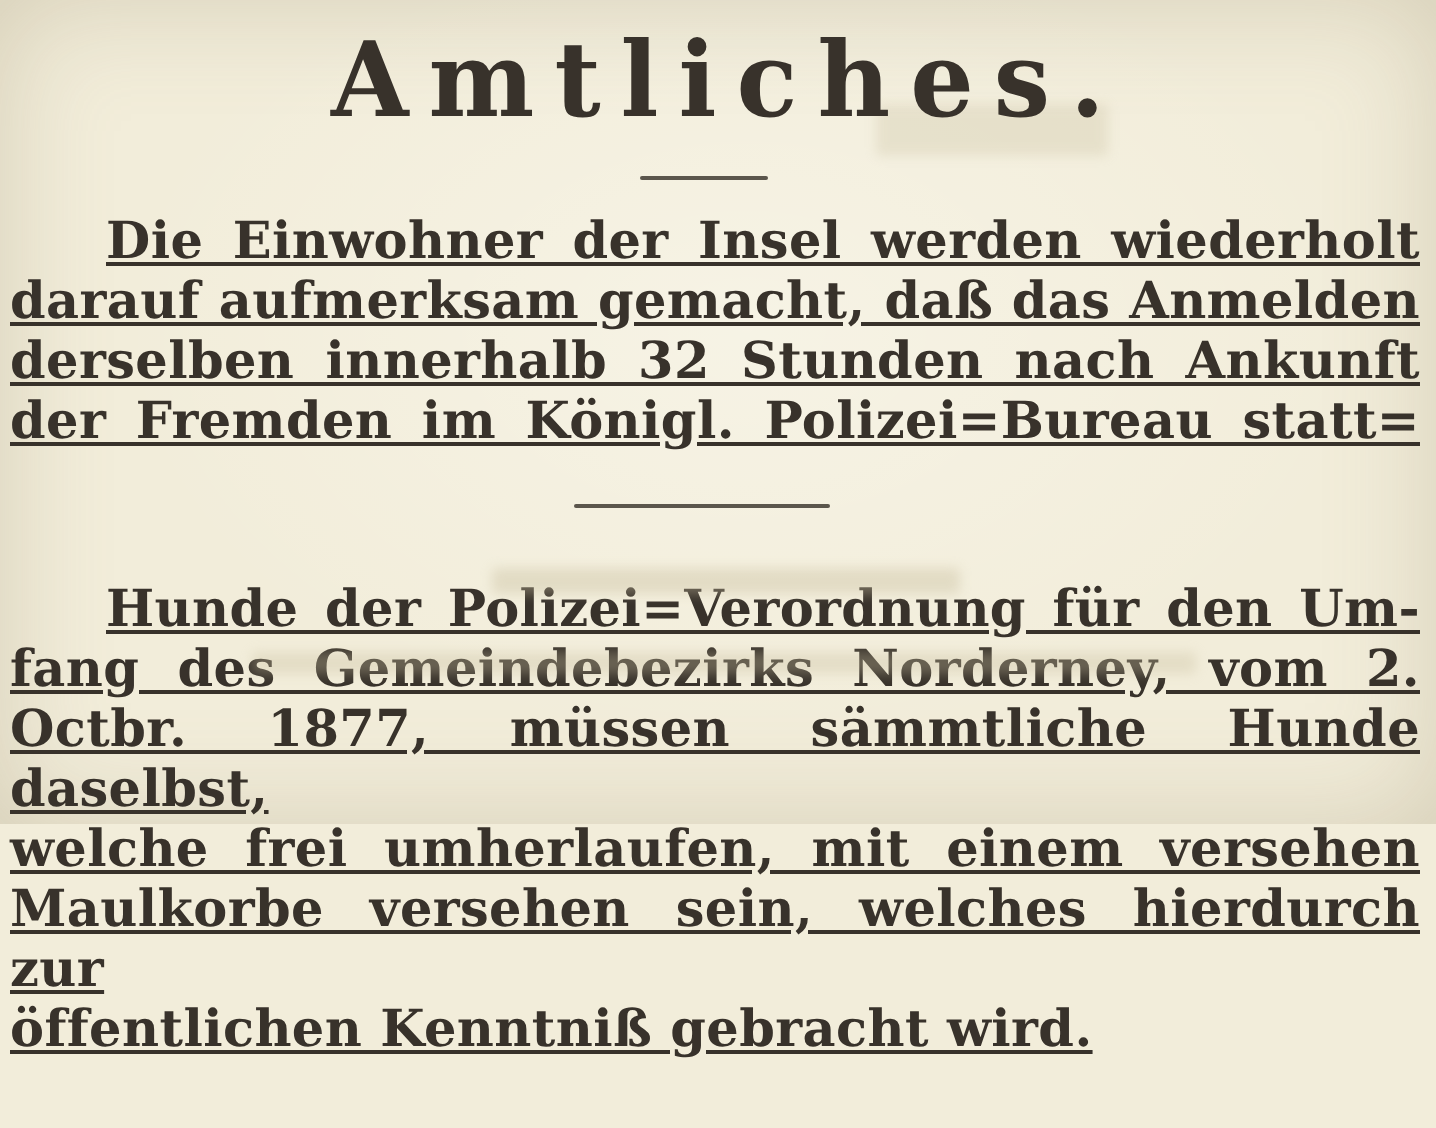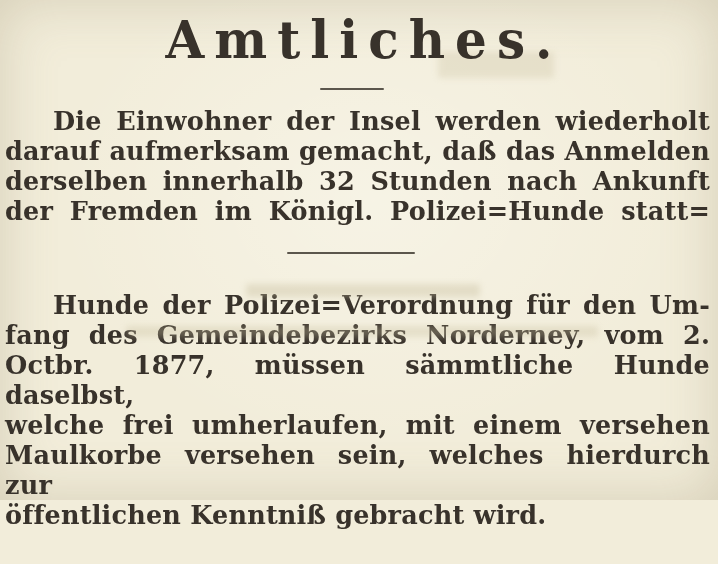--- a/index.html
+++ b/index.html
@@ -8,21 +8,21 @@
     --rule:#5b564c;
   }
   html,body{margin:0;padding:0;}
   body{
     width:718px;height:564px;overflow:hidden;
     background:var(--paper);
     font-family:"DejaVu Serif","Liberation Serif",serif;
   }
   .page{
     position:relative;
-    width:718px;height:500px;
+    width:718px;height:412px;
     color:var(--ink);
     background:
       radial-gradient(ellipse at 52% 40%, rgba(255,255,250,0.35) 0%, rgba(255,255,250,0) 60%),
       var(--paper);
     box-shadow:inset 0 0 55px rgba(148,136,102,0.30);
   }
   
   .ghost{
     position:absolute;
     background:#c9bf9f;
@@ -60,20 +60,21 @@
     font-size:25.5px;
     line-height:30px;
     font-weight:bold;
     letter-spacing:0.2px;
   }
   .para-1{margin-top:16px;}
   .para-2{margin-top:36px;}
   .line{
     text-align:justify;
     text-align-last:justify;
+    text-decoration:underline;
   }
   .line.first{text-indent:48px;}
   .line.no-just{text-align-last:left;}
 </style>
 </head>
 <body>
 
 <div class="page">
 
   <div class="ghost ghost-1"></div>
@@ -81,21 +82,21 @@
   <div class="ghost ghost-3"></div>
 
   <h1 class="title">Amtliches.</h1>
 
   <div class="rule rule-1"></div>
 
   <div class="para para-1">
     <div class="line first">Die Einwohner der Insel werden wiederholt</div>
     <div class="line">darauf aufmerksam gemacht, daß das Anmelden</div>
     <div class="line">derselben innerhalb 32 Stunden nach Ankunft</div>
-    <div class="line">der Fremden im Königl. Polizei=Hunde statt=</div>
+    <div class="line">der Fremden im Königl. Polizei=Bureau statt=</div>
   </div>
 
   <div class="rule rule-2"></div>
 
   <div class="para para-2">
     <div class="line first">Hunde der Polizei=Verordnung für den Um-</div>
     <div class="line">fang des Gemeindebezirks Norderney, vom 2.</div>
     <div class="line">Octbr. 1877, müssen sämmtliche Hunde daselbst,</div>
     <div class="line">welche frei umherlaufen, mit einem versehen</div>
     <div class="line">Maulkorbe versehen sein, welches hierdurch zur</div>

